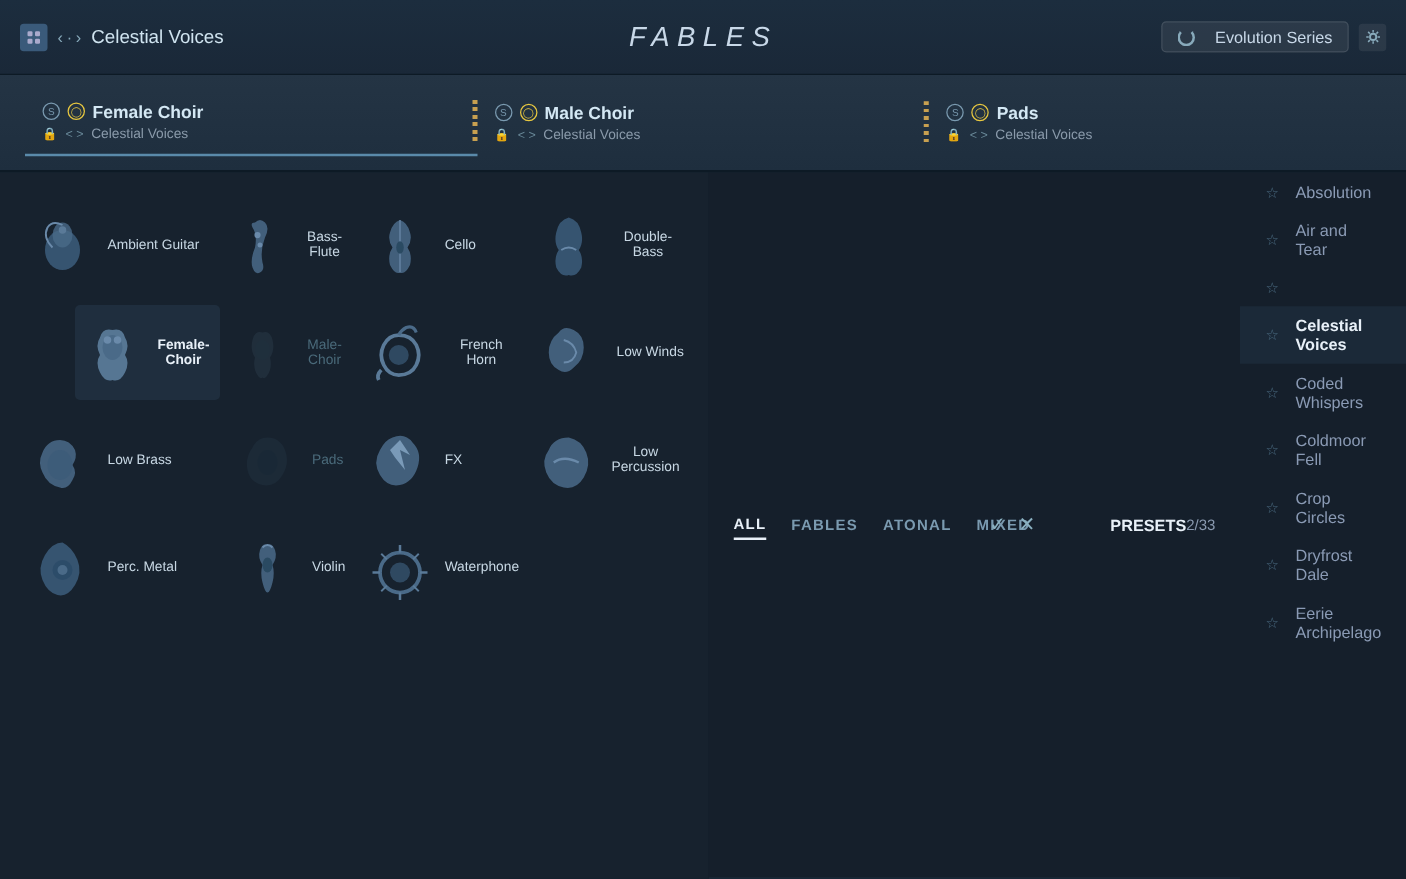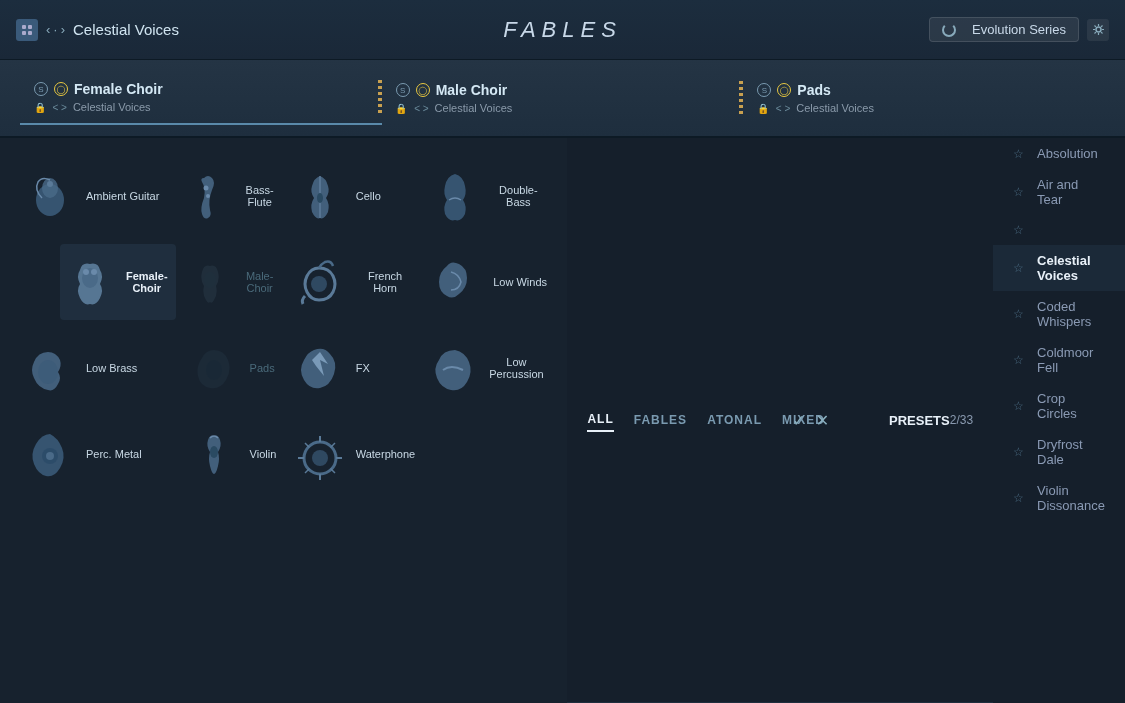--- a/index.html
+++ b/index.html
@@ -591,19 +591,19 @@
         <span class="preset-name">Crop Circles</span>
       </div>
 
       <div class="preset-item">
         <span class="star">☆</span>
         <span class="preset-name">Dryfrost Dale</span>
       </div>
 
       <div class="preset-item">
         <span class="star">☆</span>
-        <span class="preset-name">Violin Dissonance</span>
+        <span class="preset-name">Eerie Archipelago</span>
       </div>
 
     </div>
   </div>
 
 </div>
 
 </body></html>

